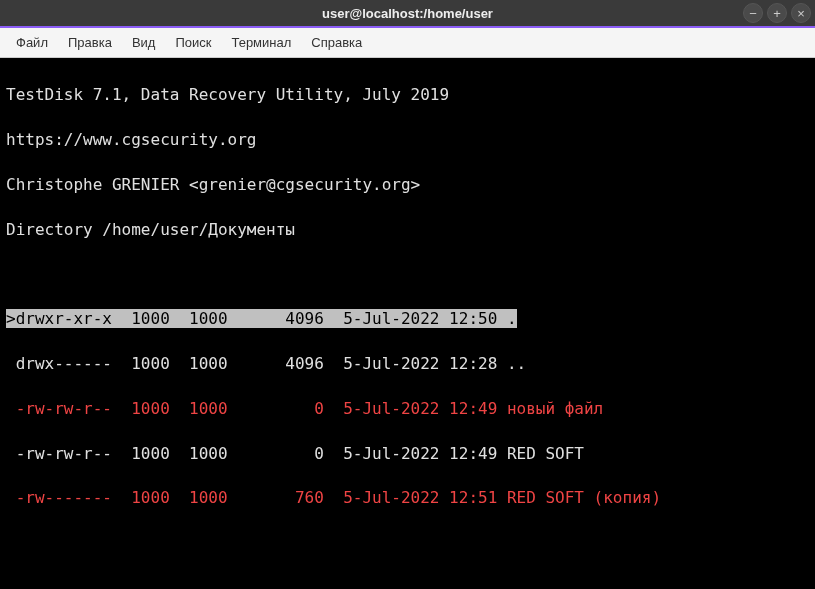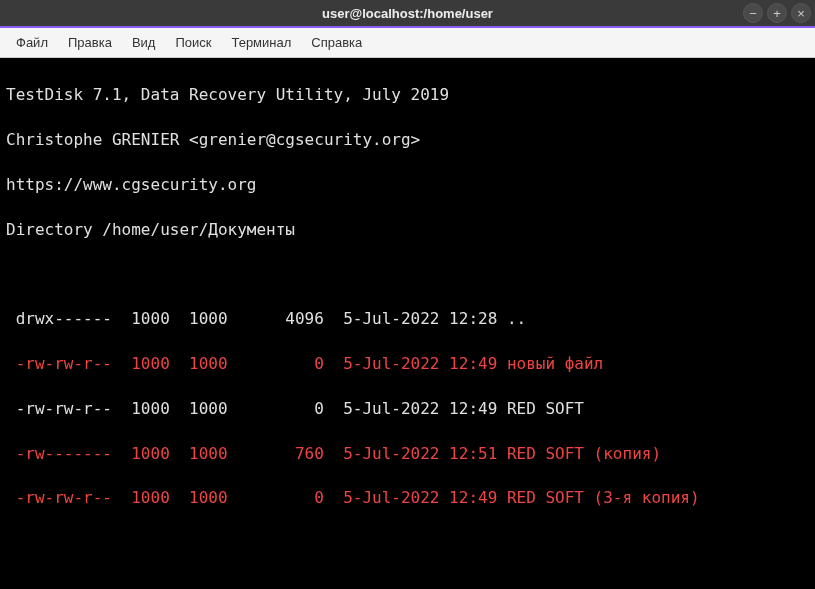--- a/index.html
+++ b/index.html
@@ -98,29 +98,29 @@
   <span class="menu-item">Файл</span>
   <span class="menu-item">Правка</span>
   <span class="menu-item">Вид</span>
   <span class="menu-item">Поиск</span>
   <span class="menu-item">Терминал</span>
   <span class="menu-item">Справка</span>
 </div>
 
 <div class="terminal">
 <span class="row">TestDisk 7.1, Data Recovery Utility, July 2019</span>
+<span class="row">https://www.cgsecurity.org</span>
 <span class="row">Christophe GRENIER &lt;grenier@cgsecurity.org&gt;</span>
-<span class="row">https://www.cgsecurity.org</span>
 <span class="row">Directory /home/user/Документы</span>
 <div class="blank"></div>
+<span class="row"><span class="selected">&gt;drwxr-xr-x  1000  1000      4096  5-Jul-2022 12:50 .</span></span>
 <span class="row"> drwx------  1000  1000      4096  5-Jul-2022 12:28 ..</span>
 <span class="row deleted"> -rw-rw-r--  1000  1000         0  5-Jul-2022 12:49 новый файл</span>
 <span class="row"> -rw-rw-r--  1000  1000         0  5-Jul-2022 12:49 RED SOFT</span>
 <span class="row deleted"> -rw-------  1000  1000       760  5-Jul-2022 12:51 RED SOFT (копия)</span>
-<span class="row deleted"> -rw-rw-r--  1000  1000         0  5-Jul-2022 12:49 RED SOFT (3-я копия)</span>
 
 
 
 
 
 
 
 
 
 

